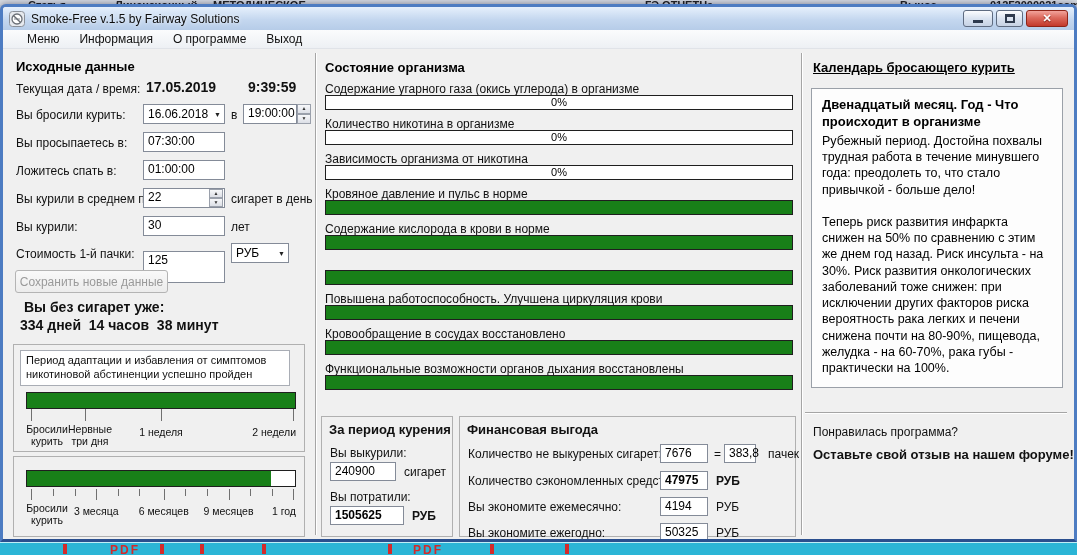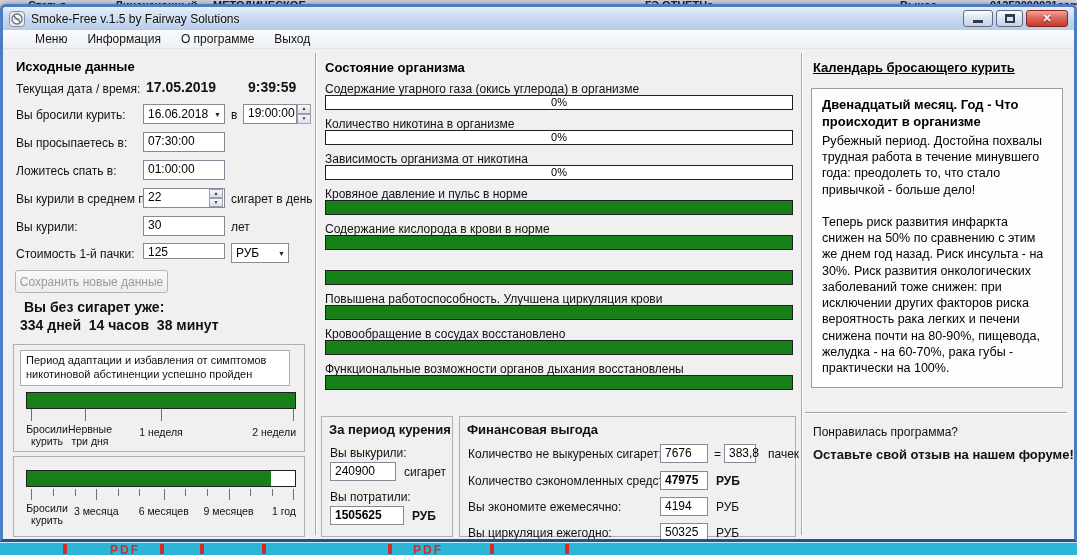--- a/index.html
+++ b/index.html
@@ -19,21 +19,21 @@
   .window { position:absolute; top:4px; left:0; width:1077px; height:538px; border:3px solid #4d7cc2; border-bottom-color:#2a4f8e; border-radius:6px 6px 0 0; background:#f0f0f0; box-shadow:0 0 7px rgba(0,0,40,.45); }
   .titlebar { height:23px; background:linear-gradient(#e6f0fc,#c4d7ef 55%,#b6cce8); display:flex; align-items:center; padding:0 6px; border-radius:3px 3px 0 0; }
   .title-text { font-size:12px; color:#0c0c0c; margin-left:6px; flex:1; text-shadow:0 0 4px #fff; }
   .winbtns { display:flex; gap:3px; }
   .wbtn { height:17px; border-radius:3px; border:1px solid #5e6b80; background:linear-gradient(#fbfcfe,#dae3f0 50%,#c6d2e4); display:flex; align-items:center; justify-content:center; }
   .wbtn-min { width:30px; } .wbtn-max { width:27px; }
   .wbtn-close { width:42px; background:linear-gradient(#f2a39b,#dc6a5d 45%,#c3392b); border-color:#8e2418; color:#fff; font-weight:bold; font-size:11px; text-shadow:0 1px 1px #7a1a10; }
   .minbar { width:10px; height:3px; background:#2e3a4d; margin-top:6px; }
   .maxsq { width:10px; height:9px; border:2px solid #2e3a4d; border-top-width:3px; }
 
-  .menubar { height:19px; background:linear-gradient(#fbfcfd,#edf0f4); display:flex; align-items:center; padding-left:22px; border-bottom:1px solid #e0e3e8; }
+  .menubar { height:19px; background:linear-gradient(#fbfcfd,#edf0f4); display:flex; align-items:center; padding-left:14px; border-bottom:1px solid #e0e3e8; }
   .menu-item { font-size:12px; color:#111; padding:2px 10px; }
 
   .client { position:relative; height:490px; overflow:hidden; }
   .vsep { position:absolute; top:4px; height:482px; width:0; border-left:1px solid #a5a5a5; border-right:1px solid #ffffff; }
   .hsep { position:absolute; height:0; border-top:1px solid #a5a5a5; border-bottom:1px solid #ffffff; }
 
   .sec-title { position:absolute; font-size:13px; font-weight:bold; color:#000; white-space:nowrap; }
   .lbl { position:absolute; font-size:12px; color:#111; white-space:nowrap; }
   .b { font-weight:bold; }
   .tb { position:absolute; background:#fff; border:1px solid #848b98; font-size:12px; color:#000; padding:1px 4px; font-family:"Liberation Sans", sans-serif; }
@@ -134,21 +134,21 @@
         <div>▲</div>
         <div>▼</div>
       </div>
       <div class="lbl" style="left:228px;top:143px">сигарет в день</div>
 
       <div class="lbl" style="left:13px;top:171px">Вы курили:</div>
       <div class="tb" style="left:140px;top:167px;width:82px;height:20px">30</div>
       <div class="lbl" style="left:228px;top:171px">лет</div>
 
       <div class="lbl" style="left:13px;top:198px">Стоимость 1-й пачки:</div>
-      <div class="tb" style="left:140px;top:194px;width:82px;height:16px">125</div>
+      <div class="tb" style="left:140px;top:202px;width:82px;height:32px">125</div>
       <div class="combo" style="left:228px;top:194px;width:58px;height:20px">
         <span>РУБ</span>
         <span class="arr">▼</span>
       </div>
 
       <div class="disabled-btn" style="left:12px;top:221px;width:153px;height:23px">Сохранить новые данные</div>
 
       <div class="lbl b" style="left:21px;top:250px;font-size:14px">Вы без сигарет уже:</div>
       <div class="lbl b" style="left:17px;top:268px;font-size:14px;white-space:pre">334 дней  14 часов  38 минут</div>
 
@@ -256,21 +256,21 @@
         <div class="lbl" style="left:308px;top:30px">пачек</div>
 
         <div class="lbl" style="left:8px;top:57px">Количество сэкономленных средств:</div>
         <div class="tb b" style="left:200px;top:54px;width:48px;height:19px">47975</div>
         <div class="lbl b" style="left:256px;top:57px">РУБ</div>
 
         <div class="lbl" style="left:8px;top:83px">Вы экономите ежемесячно:</div>
         <div class="tb" style="left:200px;top:80px;width:48px;height:19px">4194</div>
         <div class="lbl" style="left:256px;top:83px">РУБ</div>
 
-        <div class="lbl" style="left:8px;top:109px">Вы циркуляция ежегодно:</div>
+        <div class="lbl" style="left:8px;top:109px">Вы экономите ежегодно:</div>
         <div class="tb" style="left:200px;top:106px;width:48px;height:19px">50325</div>
         <div class="lbl" style="left:256px;top:109px">РУБ</div>
       </div>
 
       <div class="sec-title cal-title" style="left:810px;top:11px">Календарь бросающего курить</div>
       <div class="calbox" style="left:808px;top:39px;width:252px;height:300px">
         <div class="entry-title">Двенадцатый месяц. Год - Что происходит в организме</div>
         <p>Рубежный период. Достойна похвалы трудная работа в течение минувшего года: преодолеть то, что стало привычкой - больше дело!</p>
         <p>Теперь риск развития инфаркта снижен на 50% по сравнению с этим же днем год назад. Риск инсульта - на 30%. Риск развития онкологических заболеваний тоже снижен: при исключении других факторов риска вероятность рака легких и печени снижена почти на 80-90%, пищевода, желудка - на 60-70%, рака губы - практически на 100%.</p>
       </div>

